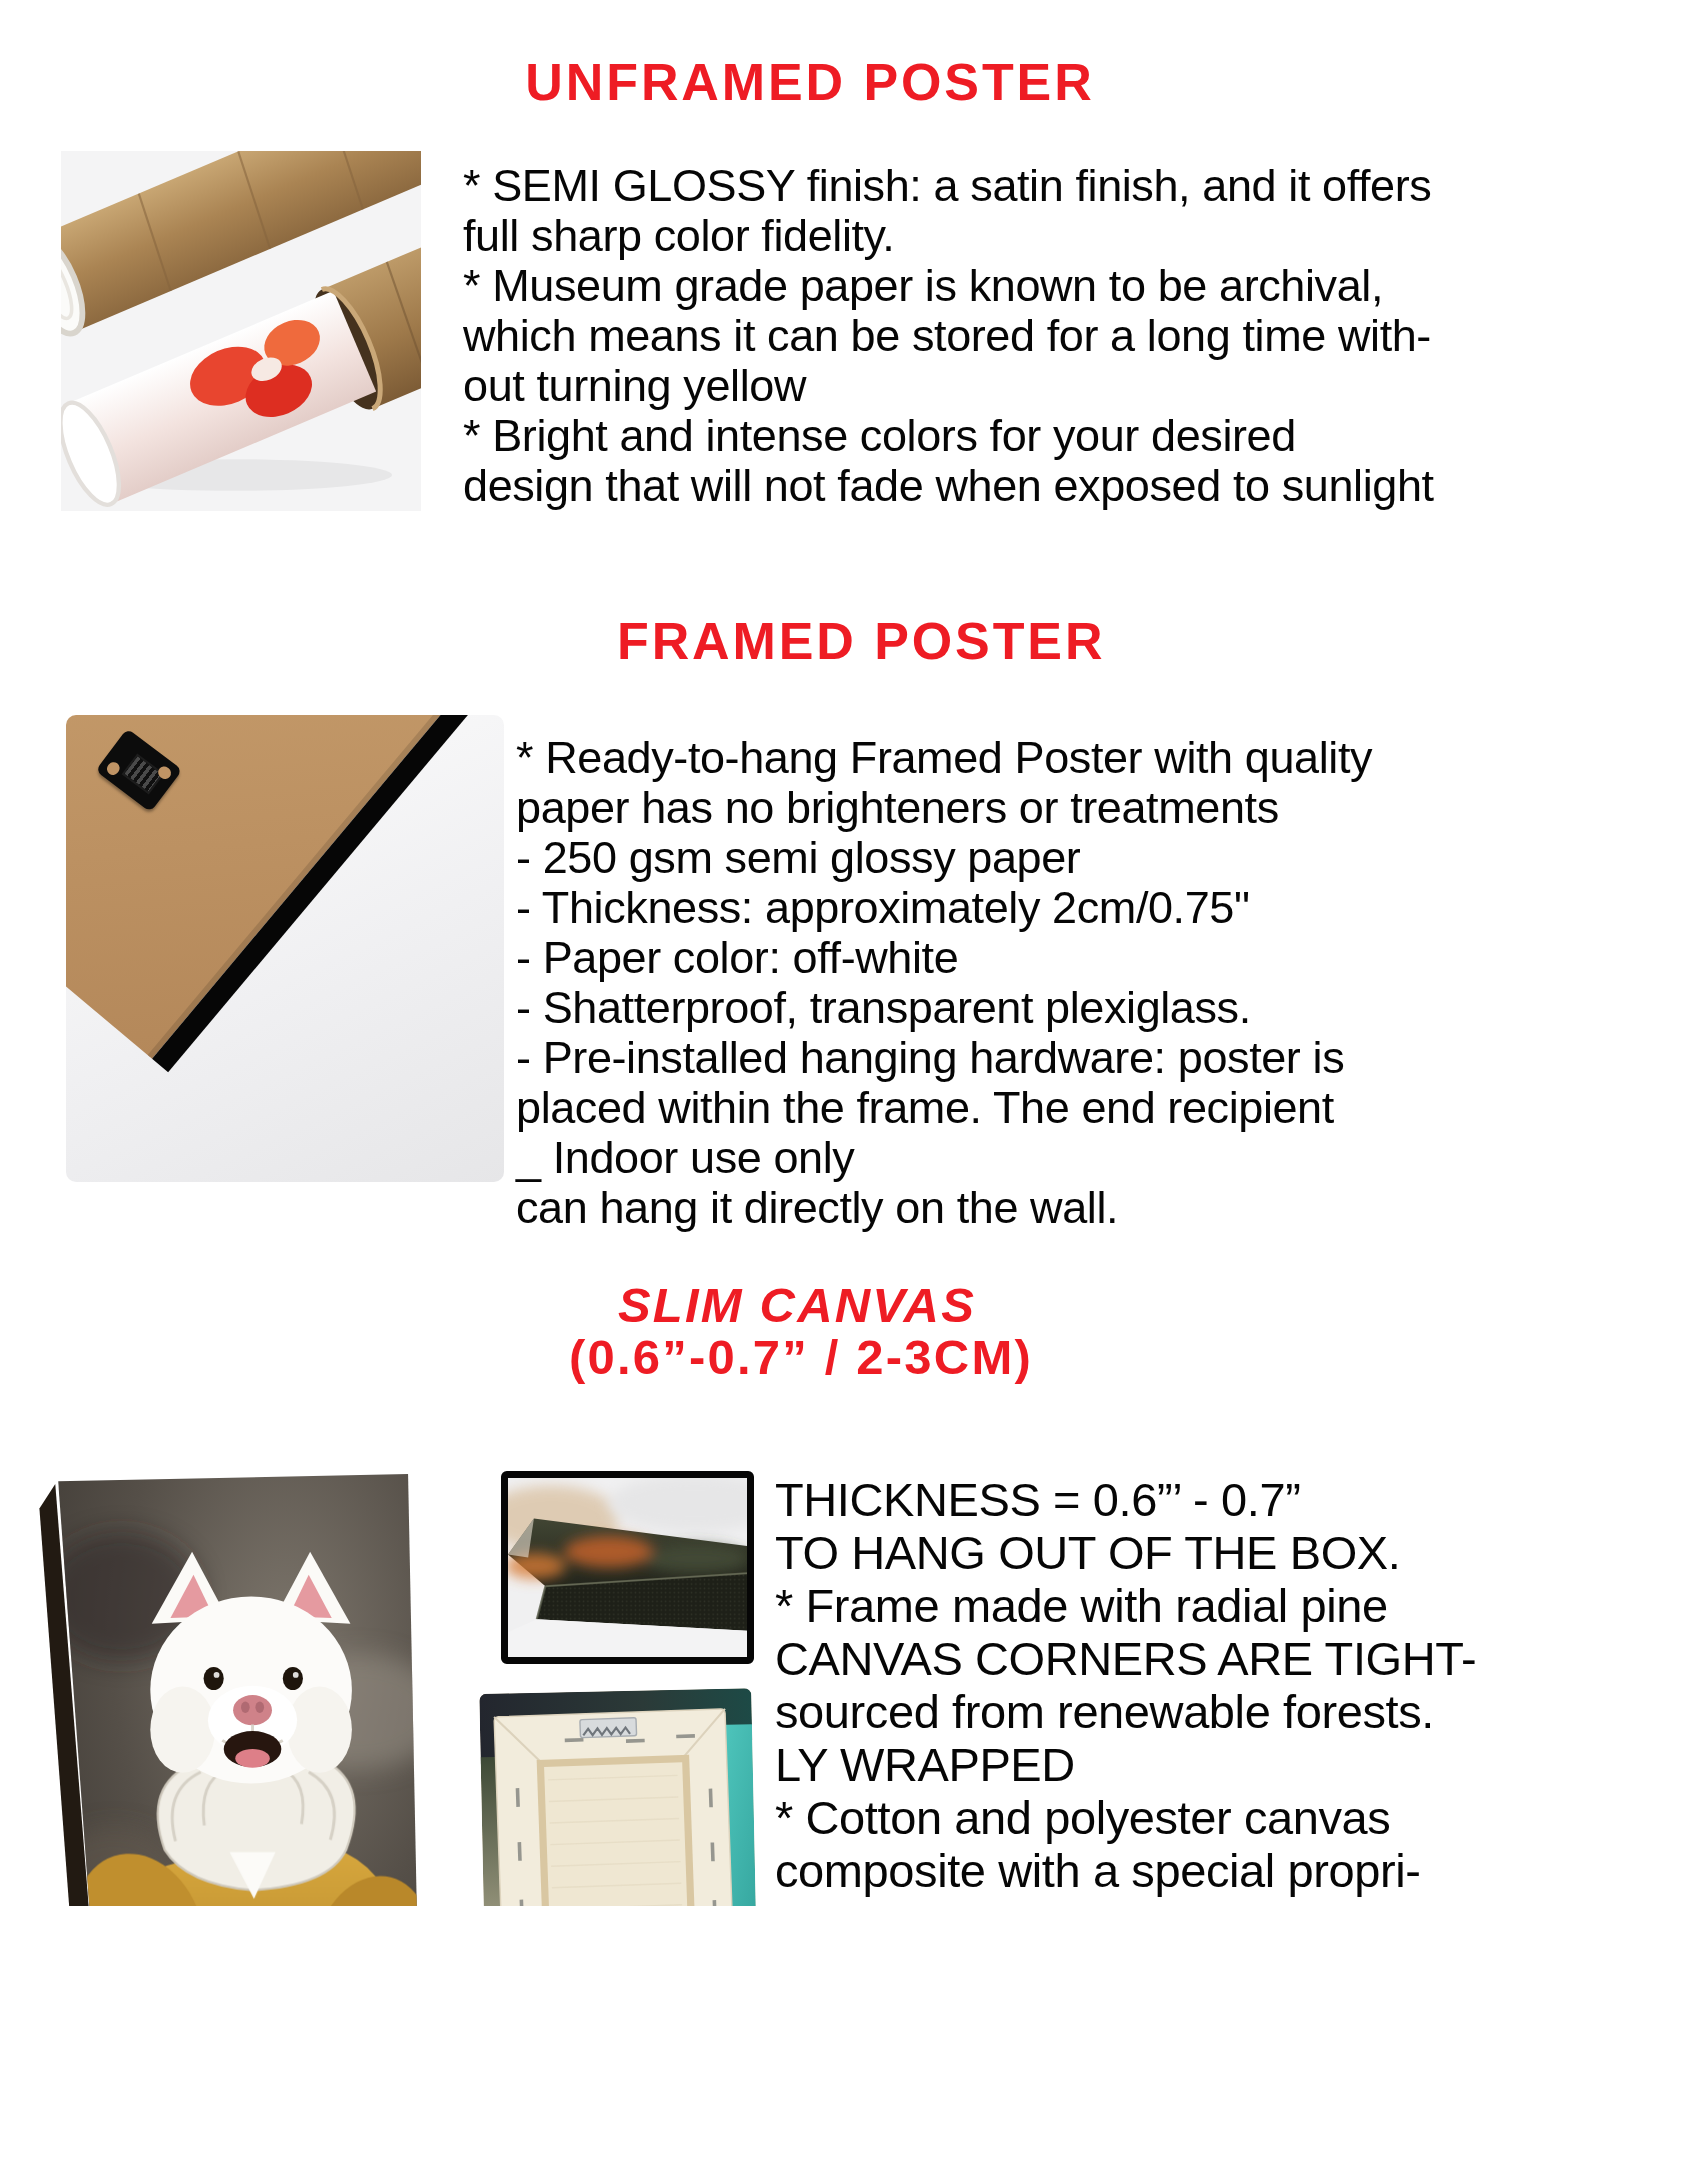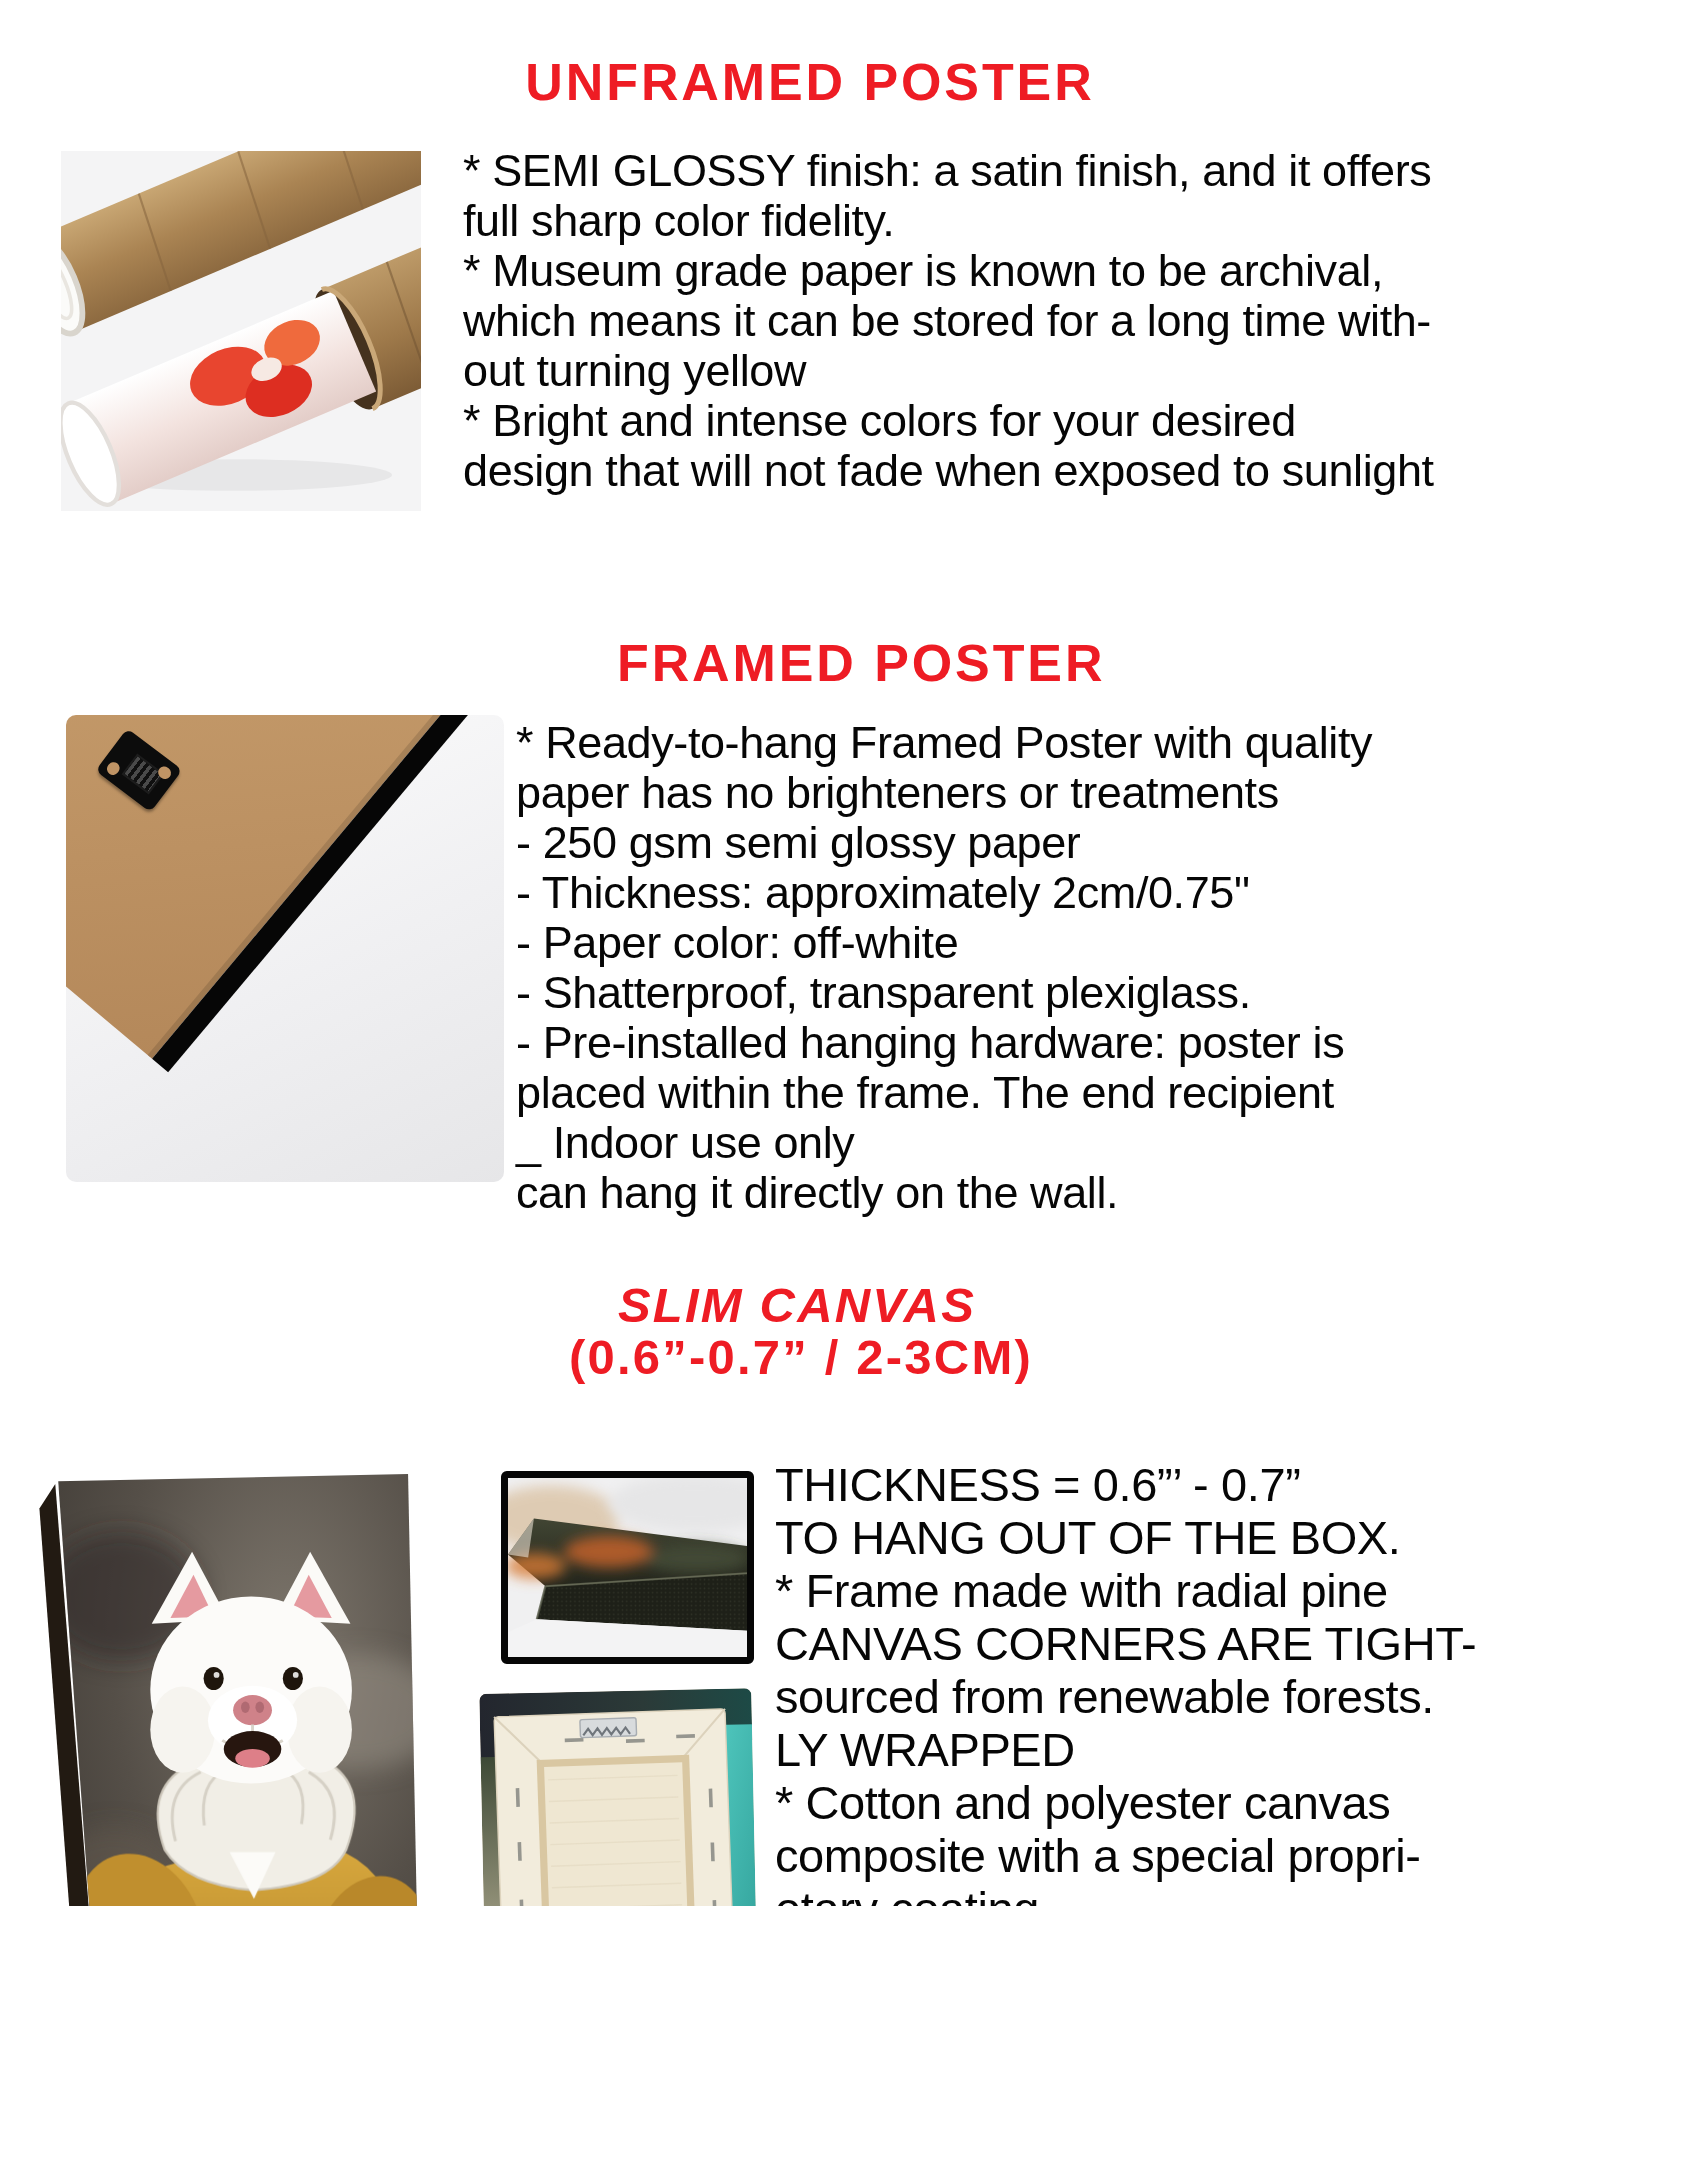--- a/index.html
+++ b/index.html
@@ -7,21 +7,21 @@
     position:relative;width:1705px;height:1906px;background:#ffffff;
     font-family:"Liberation Sans", sans-serif;overflow:hidden;
   }
   
   .h-red{
     position:absolute;color:var(--heading-red,#ee1c24);font-weight:700;
     font-size:52px;letter-spacing:2.9px;text-align:center;white-space:nowrap;
   }
   .h-red.h3line{font-size:49px;letter-spacing:2.2px;}
   
-  .tb{position:absolute;color:var(--body-text,#060606);font-size:45px;line-height:50px;letter-spacing:-0.4px;}
+  .tb{position:absolute;color:var(--body-text,#060606);font-size:45px;line-height:50px;letter-spacing:-0.4px;margin-top:15px;}
   .tb .line{white-space:pre;}
   #tb3{font-size:47px;line-height:53px;}
   
   .photo{position:absolute;}
   #img-tubes{left:61px;top:151px;width:360px;height:360px;}
   #img-frameback{left:66px;top:715px;width:438px;height:467px;border-radius:10px;overflow:hidden;
     background:linear-gradient(155deg,#fdfdfd 0%,#f0f0f2 55%,#e6e6e8 100%);}
   #img-dogcanvas{left:35px;top:1474px;width:389px;height:648px;}
   #img-cornerthumb{left:501px;top:1471px;width:239px;height:179px;border:7.2px solid #060606;border-radius:5.8px;
     overflow:hidden;background:#f4f4f5;}
@@ -99,21 +99,21 @@
     <div class="line">* SEMI GLOSSY finish: a satin finish, and it offers</div>
     <div class="line">full sharp color fidelity.</div>
     <div class="line">* Museum grade paper is known to be archival,</div>
     <div class="line">which means it can be stored for a long time with-</div>
     <div class="line">out turning yellow</div>
     <div class="line">* Bright and intense colors for your desired</div>
     <div class="line">design that will not fade when exposed to sunlight</div>
   </div>
   <style>#tb1{left:463px;top:146px;}</style>
 
-  <div class="h-red" style="left:617px;top:633px;width:483px;">FRAMED POSTER</div>
+  <div class="h-red" style="left:617px;top:611px;width:483px;">FRAMED POSTER</div>
 
   <div class="photo" id="img-frameback">
     <div class="board">
 
       <div class="hanger" id="hanger-1">
           <div class="slot"></div>
         </div>
 
     </div>
   </div>

